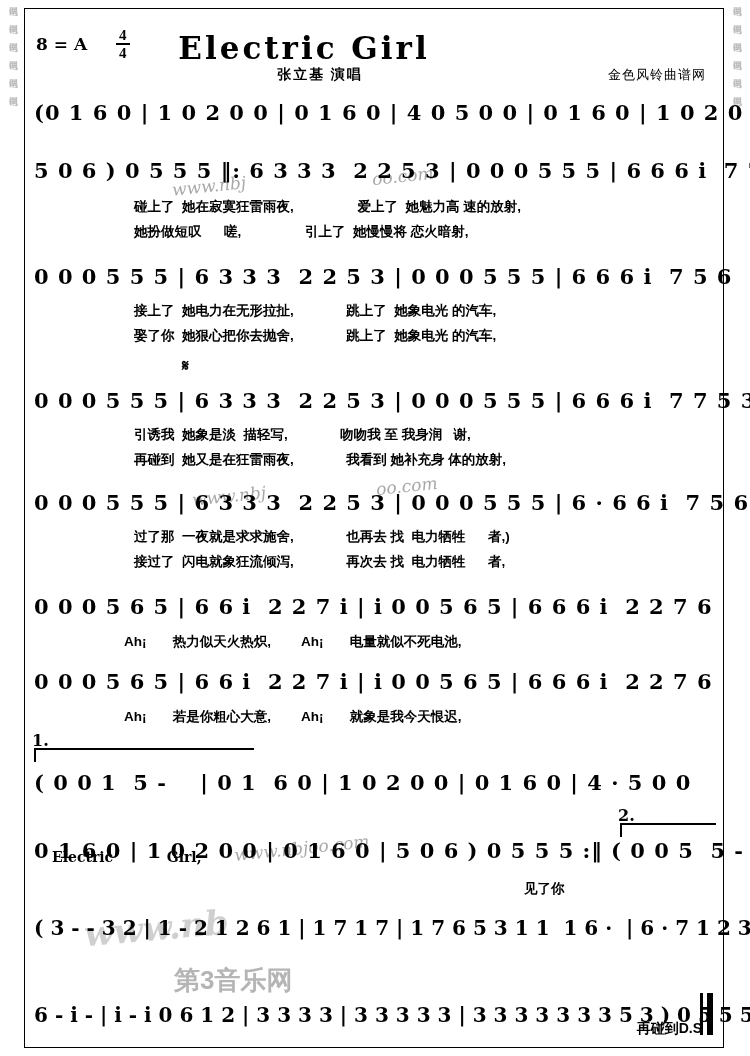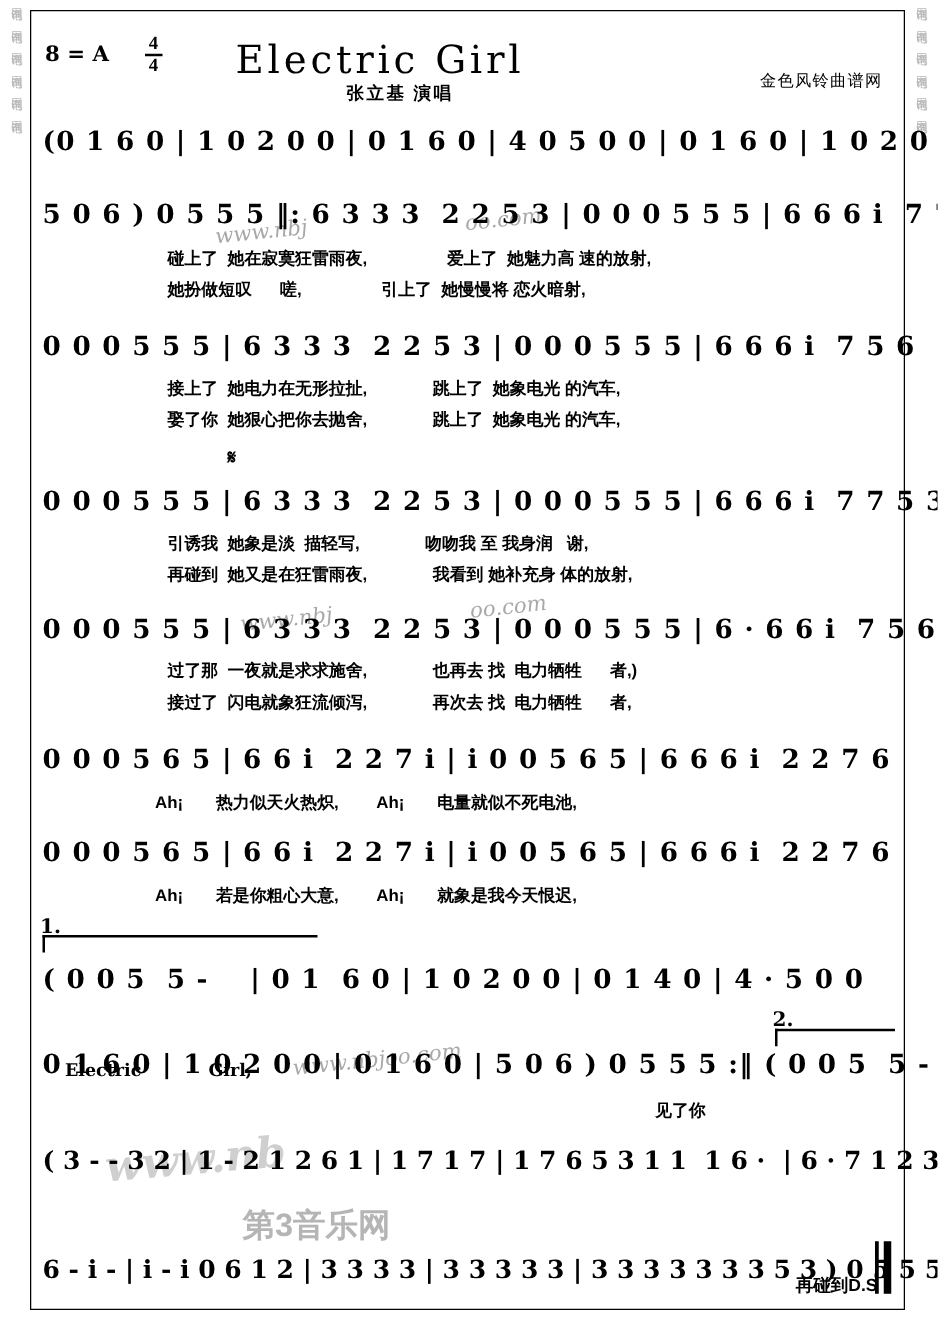--- a/index.html
+++ b/index.html
@@ -56,33 +56,33 @@
     left: 24px; top: 8px;
     width: 700px; height: 1040px;
   }
   .title {
     position: absolute;
     top: 22px; left: 0; width: 560px;
     text-align: center;
     font-size: 31px;
     font-family: "DejaVu Serif", serif;
     letter-spacing: 3px;
-    font-weight: 400;
+    font-weight: 700;
   }
   .singer {
     position: absolute;
     top: 58px; left: 0; width: 592px;
     text-align: center;
     font-size: 14px;
     letter-spacing: 2px;
     font-weight: 700;
   }
   .site {
     position: absolute;
-    top: 48px; right: 18px;
+    top: 58px; right: 18px;
     font-size: 13px;
     letter-spacing: 1px;
     text-align: right;
   }
   .key {
     position: absolute;
     top: 26px; left: 12px;
     font-size: 17px;
     font-weight: 700;
     font-family: "DejaVu Serif", serif;
@@ -199,21 +199,21 @@
       <span class="num">4</span>
       <span class="den">4</span>
     </div>
 
     <div class="wm-diag" style="left:148px; top:168px;">www.nbj</div>
     <div class="wm-diag" style="left:348px; top:158px;">oo.com</div>
     <div class="wm-diag" style="left:168px; top:478px;">www.nbj</div>
     <div class="wm-diag" style="left:352px; top:468px;">oo.com</div>
     <div class="wm-diag" style="left:210px; top:830px;">www.nbjoo.com</div>
     <div class="wm-big" style="left:60px; top:900px;">www.nb</div>
-    <div class="wm-big2" style="left:150px; top:955px;margin-left:20px;">第3音乐网</div>
+    <div class="wm-big2" style="left:150px; top:955px;">第3音乐网</div>
 
     <div class="row" style="top:92px; letter-spacing:1px;">(0 1 6 0 | 1 0 2 0 0 | 0 1 6 0 | 4 0 5 0 0 | 0 1 6 0 | 1 0 2 0 0 | 0 1 6 0</div>
 
     <div class="row" style="top:150px; letter-spacing:1px;">5 0 6 ) 0 5 5 5 ‖: 6 3 3 3  2 2 5 3 | 0 0 0 5 5 5 | 6 6 6 i  7 7 5 3</div>
     <div class="lyric" style="top:190px; left:110px;">碰上了  她在寂寞狂雷雨夜,                 爱上了  她魅力高 速的放射,</div>
     <div class="lyric" style="top:215px; left:110px;">她扮做短叹      嗟,                 引上了  她慢慢将 恋火暗射,</div>
 
     <div class="row" style="top:256px; letter-spacing:1px;">0 0 0 5 5 5 | 6 3 3 3  2 2 5 3 | 0 0 0 5 5 5 | 6 6 6 i  7 5 6</div>
     <div class="lyric" style="top:294px; left:110px;">接上了  她电力在无形拉扯,              跳上了  她象电光 的汽车,</div>
     <div class="lyric" style="top:319px; left:110px;">娶了你  她狠心把你去抛舍,              跳上了  她象电光 的汽车,</div>
@@ -231,21 +231,21 @@
     <div class="row" style="top:586px; letter-spacing:1px;">0 0 0 5 6 5 | 6 6 i  2 2 7 i | i 0 0 5 6 5 | 6 6 6 i  2 2 7 6</div>
     <div class="lyric" style="top:625px; left:100px;">Ah¡       热力似天火热炽,        Ah¡       电量就似不死电池,</div>
 
     <div class="row" style="top:661px; letter-spacing:1px;">0 0 0 5 6 5 | 6 6 i  2 2 7 i | i 0 0 5 6 5 | 6 6 6 i  2 2 7 6</div>
     <div class="lyric" style="top:700px; left:100px;">Ah¡       若是你粗心大意,        Ah¡       就象是我今天恨迟,</div>
 
     <div class="small-label" style="left:8px; top:723px; font-size:16px;">1.</div>
     <div class="vline" style="left:10px; top:740px; width:220px; height:2px;"></div>
     <div class="vline" style="left:10px; top:740px; width:2px; height:14px;"></div>
 
-    <div class="row" style="top:762px; letter-spacing:1px;">( 0 0 5  5 -    | 0 1  6 0 | 1 0 2 0 0 | 0 1 4 0 | 4 · 5 0 0</div>
+    <div class="row" style="top:762px; letter-spacing:1px;">( 0 0 1  5 -    | 0 1  6 0 | 1 0 2 0 0 | 0 1 6 0 | 4 · 5 0 0</div>
     <div class="lyric" style="top:802px; left:28px; font-family:'DejaVu Serif', serif; font-size:14px;margin-top:39px;">Electric           Girl,</div>
 
     <div class="small-label" style="left:594px; top:798px; font-size:16px;">2.</div>
     <div class="vline" style="left:596px; top:815px; width:96px; height:2px;"></div>
     <div class="vline" style="left:596px; top:815px; width:2px; height:14px;"></div>
 
     <div class="row" style="top:830px; letter-spacing:1px;">0 1 6 0 | 1 0 2 0 0 | 0 1 6 0 | 5 0 6 ) 0 5 5 5 :‖ ( 0 0 5  5 - )</div>
     <div class="lyric" style="top:872px; left:500px;">见了你</div>
 
     <div class="row" style="top:908px; letter-spacing:0px; font-size:20px;">( 3 - - 3 2 | 1 - 2 1 2 6 1 | 1 7 1 7 | 1 7 6 5 3 1 1  1 6 ·  | 6 · 7 1 2 3 4 5</div>

